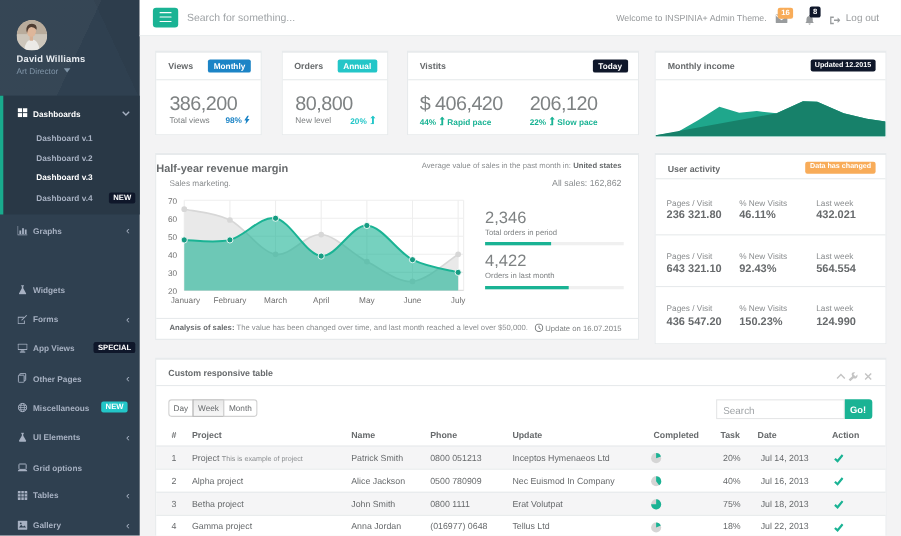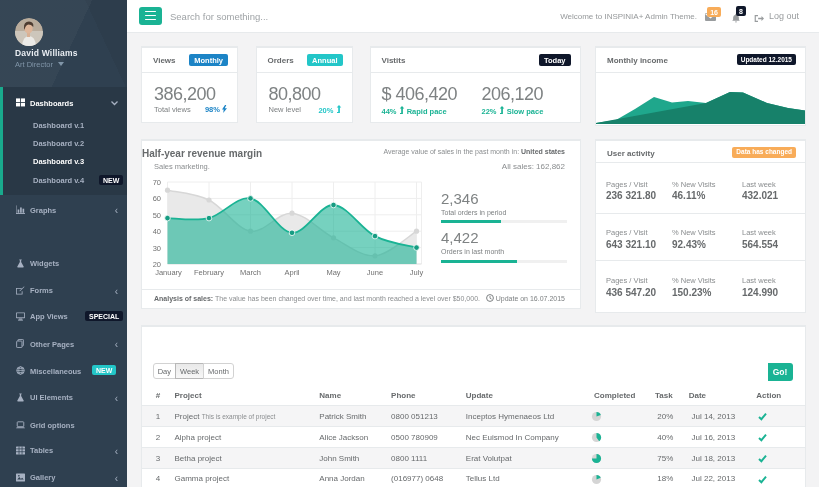--- a/index.html
+++ b/index.html
@@ -339,27 +339,38 @@
   <div class="abs" style="left:0; top:119.9px; width:209px; border-top:1px solid #e7eaec;"></div>
   <div class="ua-lb" style="top:135px; left:10px;">Pages / Visit</div>
   <div class="ua-lb" style="top:135px; left:76px;">% New Visits</div>
   <div class="ua-lb" style="top:135px; left:146px;">Last week</div>
   <div class="ua-v" style="top:146.5px; left:10px;">436 547.20</div>
   <div class="ua-v" style="top:146.5px; left:76px;">150.23%</div>
   <div class="ua-v" style="top:146.5px; left:146px;">124.990</div>
 </div>
 
 <div class="panel" id="p-table" style="left:141px; top:324.5px; width:665px; height:170px;">
+  <div class="ptitle" style="height:24px;">
+      <h5>Custom responsive table</h5>
+    <svg class="abs" style="right:11px; top:11px;" width="34" height="9" viewBox="0 0 34 9">
+        <path d="M1 6l3.5-3.5L8 6" stroke="#c4c4c4" stroke-width="1.3" fill="none"></path>
+        <path d="M14.5 1.2a2.6 2.6 0 0 1 3-0.6l-1.7 1.7 1.9 1.9 1.7-1.7a2.6 2.6 0 0 1-3.4 3.4L13 8.5 11.5 7l3.3-3a2.6 2.6 0 0 1-0.3-2.8z" fill="#c4c4c4"></path>
+        <path d="M26.5 1.5l5.5 5.5M32 1.5l-5.5 5.5" stroke="#c4c4c4" stroke-width="1.3"></path>
+      </svg>
+  </div>
 
   <div class="abs" style="left:10.7px; top:36.8px; height:17px; display:flex; font-size:7.5px; color:#676a6c;">
     <div class="tbtn" style="border-radius:3px 0 0 3px;">Day</div>
     <div class="tbtn tbtn-a" style="margin-left:-1px;">Week</div>
     <div class="tbtn" style="margin-left:-1px; border-radius:0 3px 3px 0;">Month</div>
   </div>
 
+  <div class="abs" style="left:508.5px; top:36.8px; width:117px; height:18px; border:1px solid #e5e6e7; background:#fff;">
+    <span style="position:absolute; left:6px; top:4px; font-size:9px; color:#9fa3a6;">Search</span>
+  </div>
   <div class="abs" style="left:625.5px; top:36.8px; width:25px; height:18px; background:#1ab394; border-radius:0 3px 3px 0; color:#fff; font-size:8.5px; font-weight:bold; text-align:center; line-height:18px;">Go!</div>
 
   <div class="abs th" style="left:13.8px; top:64px;">#</div>
   <div class="abs th" style="left:32.5px; top:64px;">Project</div>
   <div class="abs th" style="left:177.3px; top:64px;">Name</div>
   <div class="abs th" style="left:249.1px; top:64px;">Phone</div>
   <div class="abs th" style="left:323.8px; top:64px;">Update</div>
   <div class="abs th" style="left:452.1px; top:64px;">Completed</div>
   <div class="abs th" style="left:513px; top:64px;">Task</div>
   <div class="abs th" style="left:546.7px; top:64px;">Date</div>

